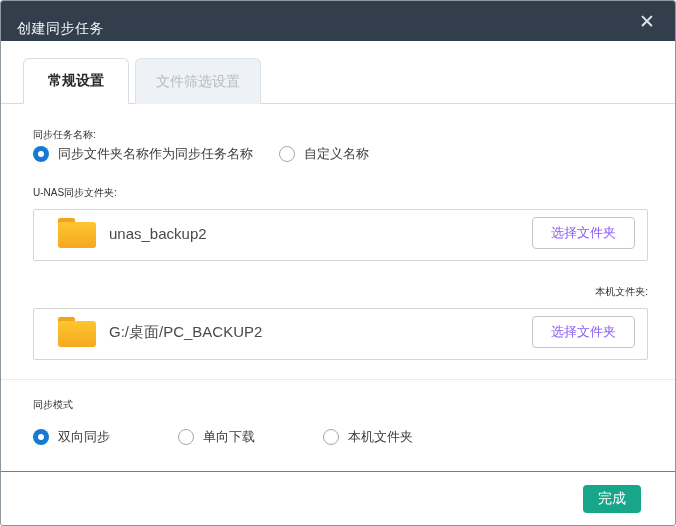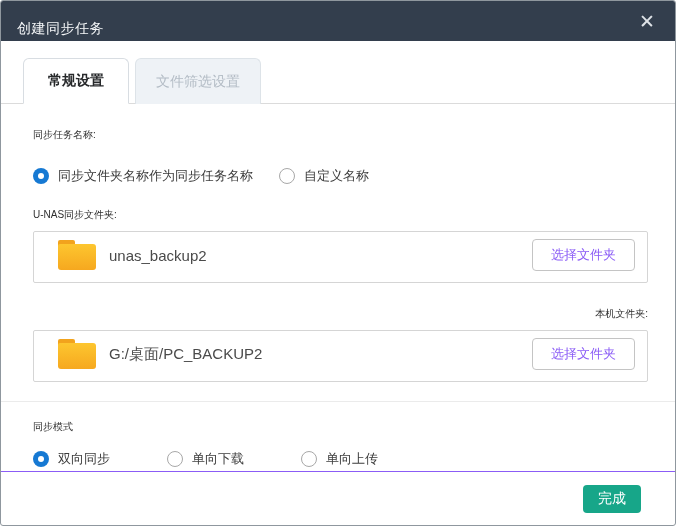--- a/index.html
+++ b/index.html
@@ -56,21 +56,21 @@
     padding: 0 20px;
   }
 
   
   .content { padding: 0 27px 0 32px; }
   .form-label { font-size: 10px; color: #2f2f2f; line-height: 20px; }
   .lbl-task { margin-top: 21px; }
   .lbl-unas { margin-top: 20px; }
   .lbl-local { margin-top: 21px; text-align: right; }
 
-  .radio-row { display: flex; align-items: center; margin-top: 22px; }
+  .radio-row { display: flex; align-items: center; }
   .radio { display: inline-flex; align-items: center; cursor: pointer; }
   .radio + .radio { margin-left: 26px; }
   .rb {
     width: 16px; height: 16px; border-radius: 50%;
     display: inline-flex; align-items: center; justify-content: center;
     flex: 0 0 16px;
   }
   .rb.on  { background: #1679d3; }
   .rb.on .dot { width: 6px; height: 6px; border-radius: 50%; background: #fff; }
   .rb.off { background: #fff; border: 1px solid #a8a8a8; }
@@ -104,21 +104,21 @@
     border: 1px solid #c4c4c4; border-radius: 4px;
     font-size: 13px; color: #8b5cf6;
     font-family: inherit;
     cursor: pointer;
   }
 
   .hr { margin-top: 19px; height: 0; border-top: 1px solid #ebebeb; }
 
   .syncmode { padding-top: 15px; }
   .syncmode .radio-row { margin-top: 13px; }
-  .syncmode .radio { width: 134px; }
+  .syncmode .radio { width: 145px; }
   .syncmode .radio + .radio { margin-left: 0; }
   .syncmode .radio:last-child { width: auto; }
 
   
   .footer {
     margin-top: auto;
     flex: 0 0 54px;
     border-top: 1px solid #8b5cf6;
     display: flex; align-items: center; justify-content: flex-end;
     padding-right: 34px;
@@ -197,21 +197,21 @@
             <span class="dot"></span>
           </span>
         <span class="radio-label">双向同步</span>
       </label>
       <label class="radio">
         <span class="rb off"></span>
         <span class="radio-label">单向下载</span>
       </label>
       <label class="radio">
         <span class="rb off"></span>
-        <span class="radio-label">单向上传</span>
+        <span class="radio-label">本机文件夹</span>
       </label>
     </div>
   </div>
 
   <div class="footer">
     <button class="done">完成</button>
   </div>
 
 </div>
 

